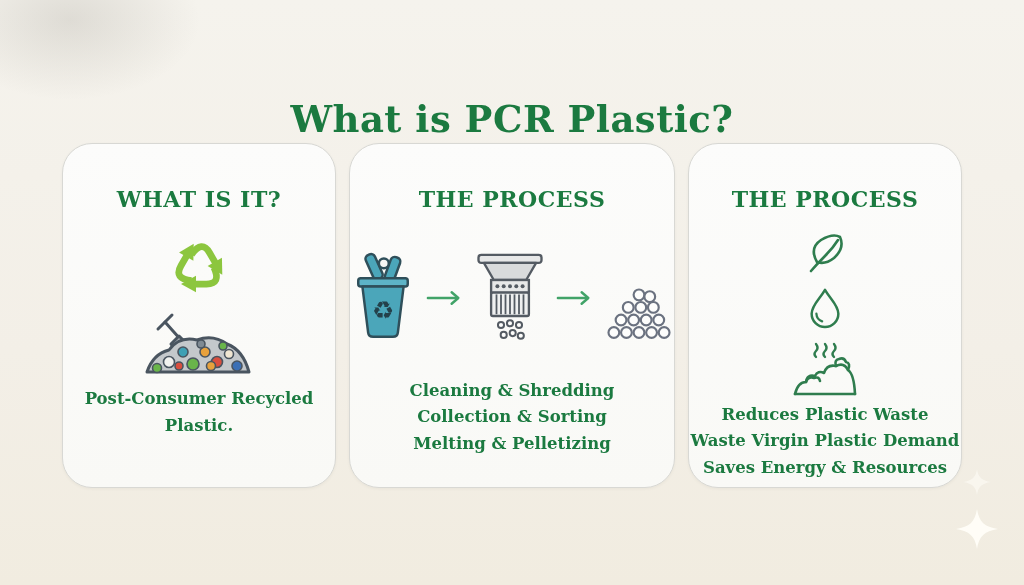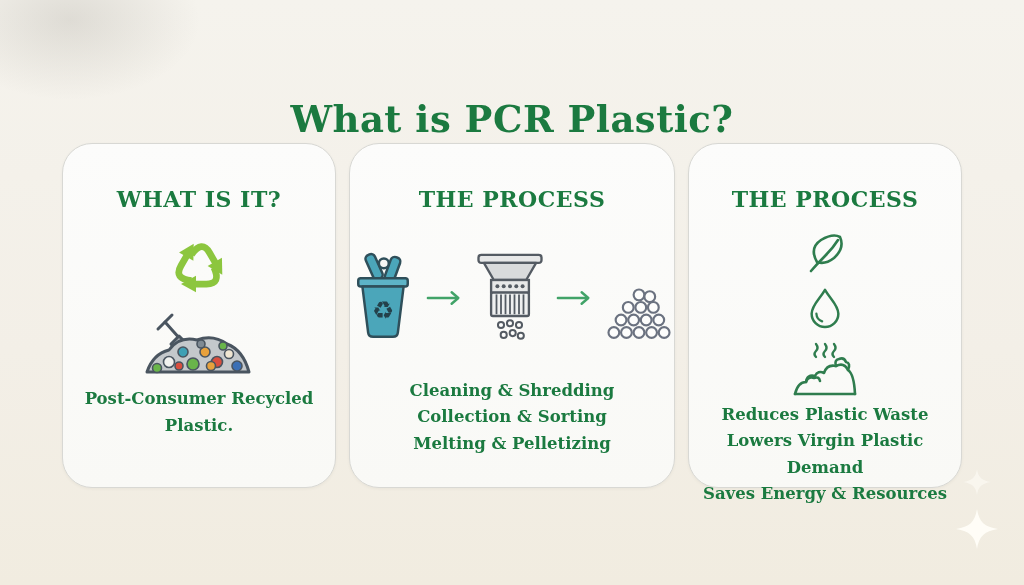--- a/index.html
+++ b/index.html
@@ -218,21 +218,21 @@
             <path d="M3,52 Q6,40 14,40 Q15,32 23,34 Q26,28 32,31 Q35,22 44,24 Q52,20 56,28 Q62,32 63,52"></path>
             <path d="M14,40 q2,-6 8,-4 q5,-2 6,3"></path>
             <path d="M44,24 q-2,-6 3,-7 q5,-2 7,3 q5,1 2,8"></path>
             <line x1="3" y1="52" x2="63" y2="52"></line>
           </g>
         </svg>
       </span>
     </div>
     <div class="card-text">
       <div>Reduces Plastic Waste</div>
-      <div>Lowers Virgin Plastic Demand</div>
+      <div>Waste Virgin Plastic Demand</div>
       <div>Saves Energy &amp; Resources</div>
     </div>
   </div>
 
 </div>
 
 <div class="sparkles">
   <svg width="60" height="90" viewBox="0 0 60 90">
     <path d="M37,0 C38.3,8.5 42,11.7 51,13 C42,14.3 38.3,17.5 37,26 C35.7,17.5 32,14.3 23,13 C32,11.7 35.7,8.5 37,0 Z" fill="#fffef8" opacity="0.55"></path>
     <path d="M37,40 C39,53 44.5,58 58,60 C44.5,62 39,67 37,80 C35,67 29.5,62 16,60 C29.5,58 35,53 37,40 Z" fill="#fffef8" opacity="0.95"></path>

